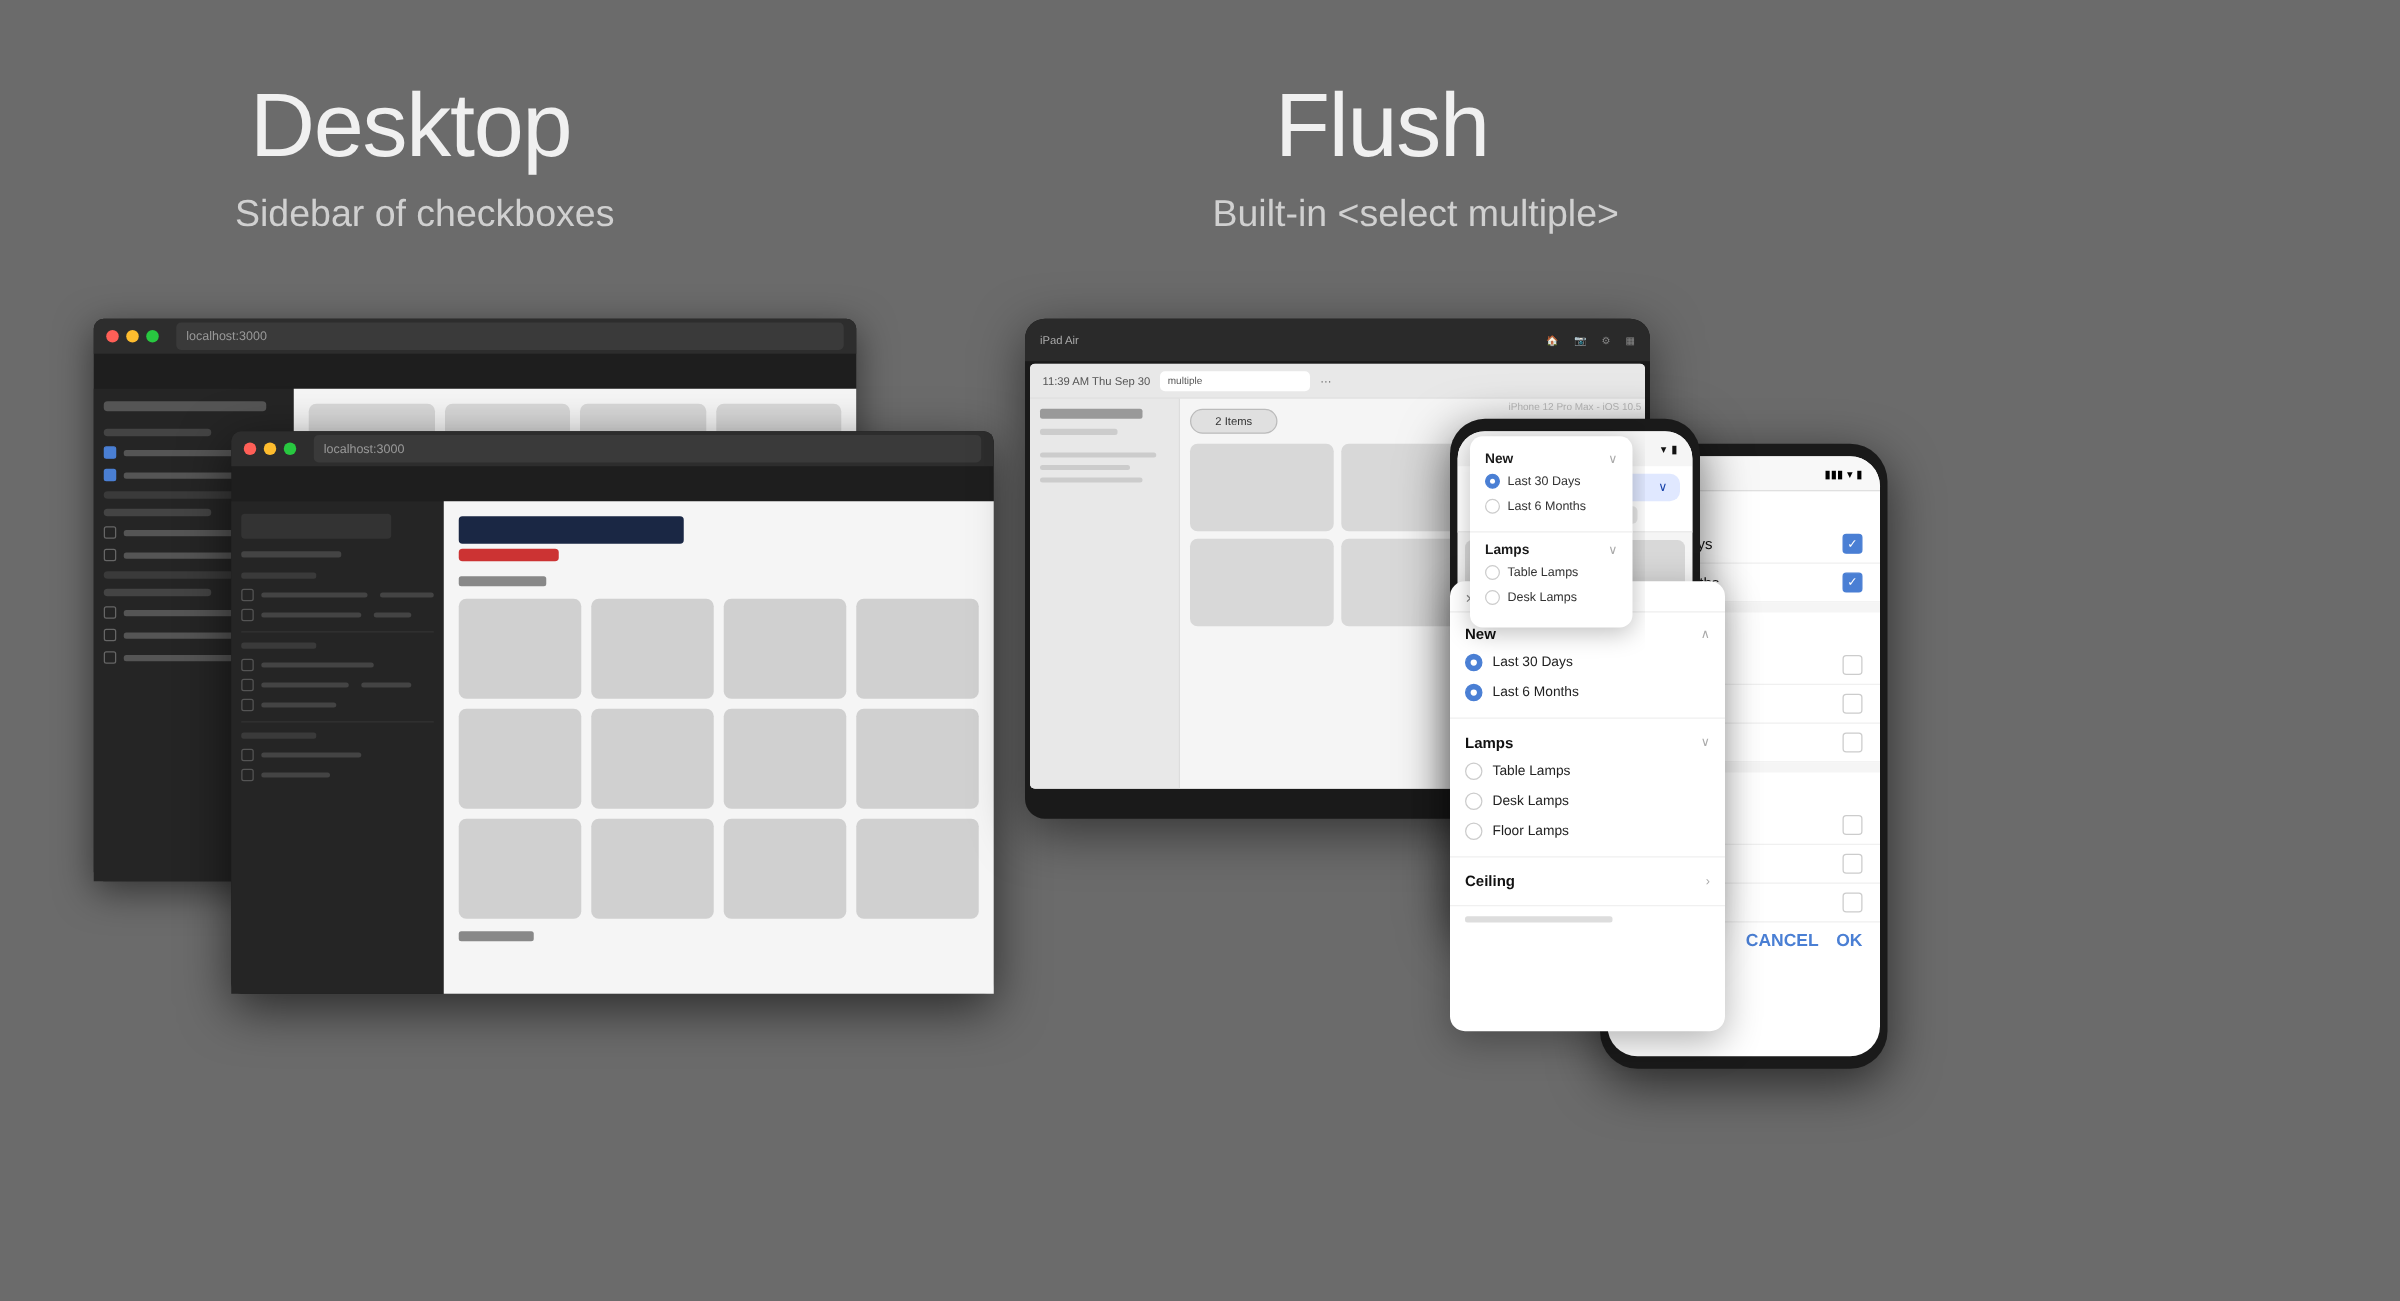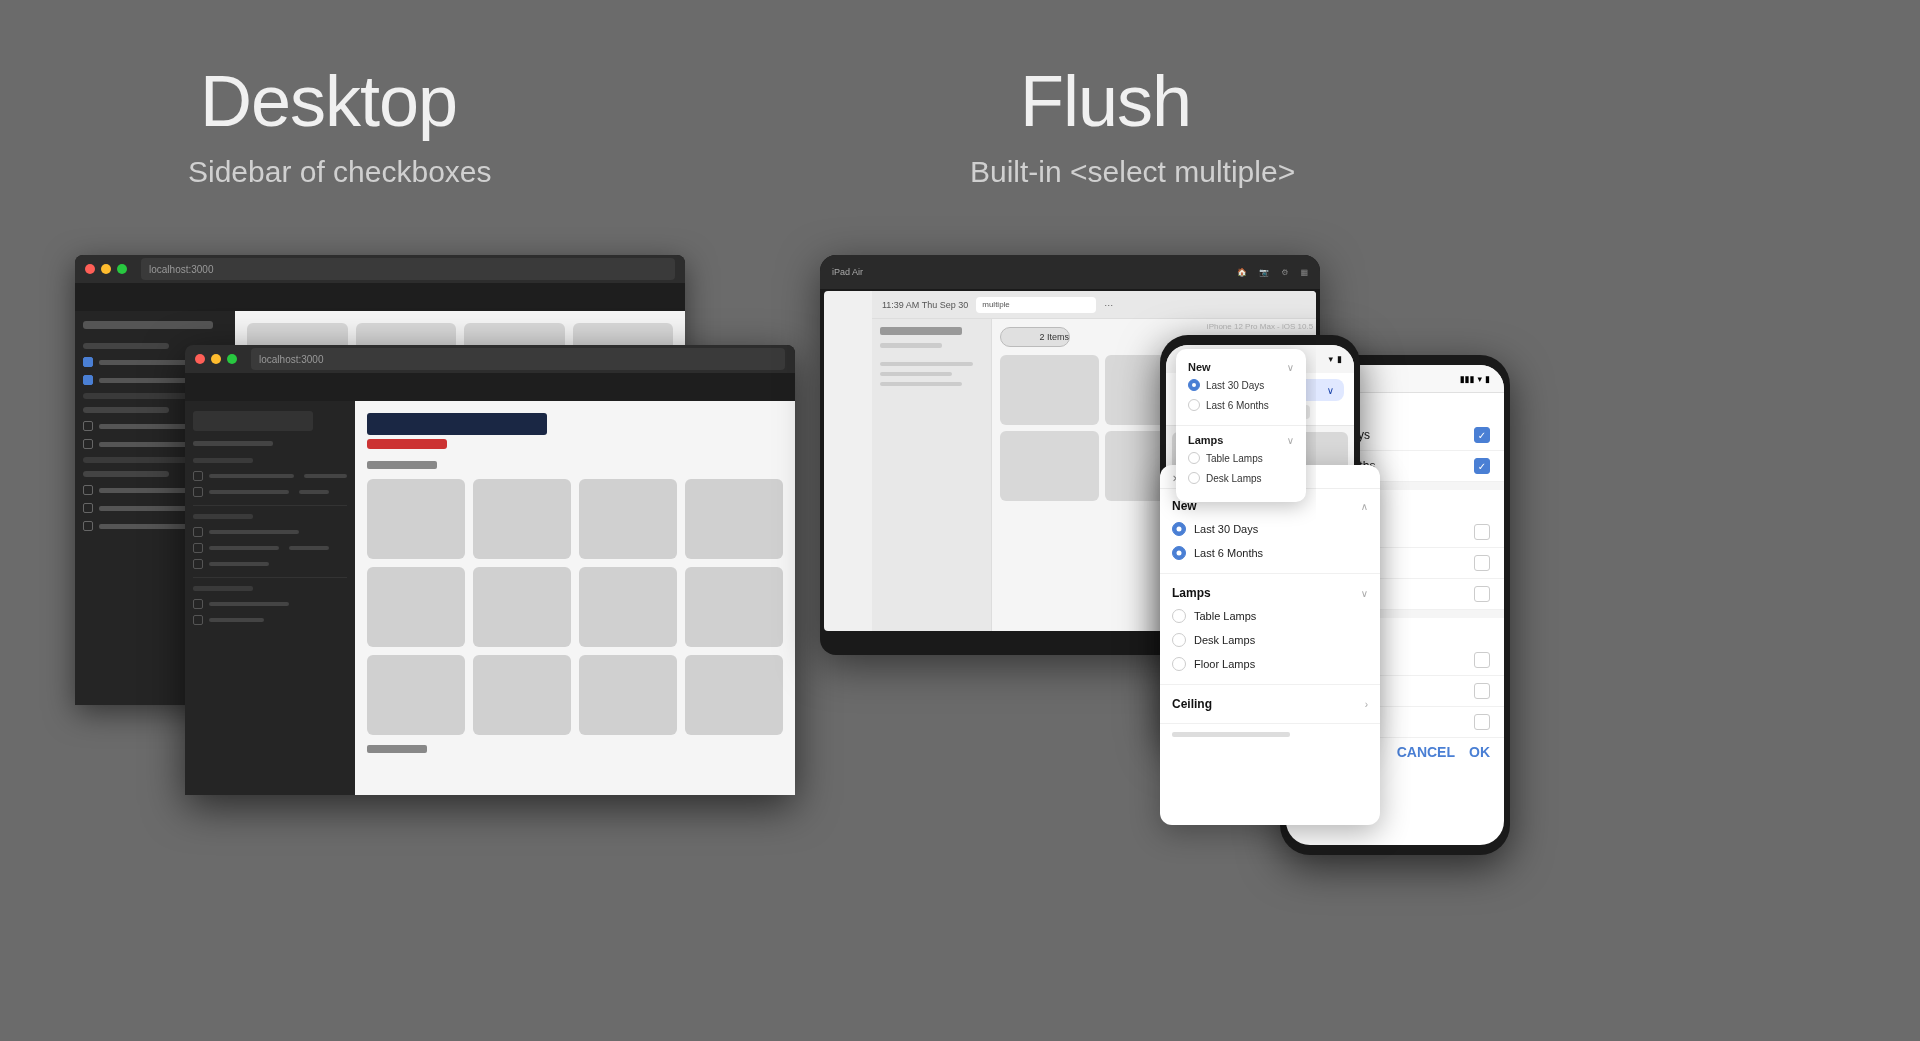--- a/index.html
+++ b/index.html
@@ -299,21 +299,20 @@
       justify-content: space-between;
     }
     .ipad-top-bar .device-name { color: #aaa; font-size: 9px; }
     .ipad-screen {
       background: #f0f0f0;
       margin: 2px 4px;
       border-radius: 4px;
       height: 340px;
       position: relative;
       overflow: hidden;
-      padding-left: 48px;
     }
     .ipad-screen-header {
       height: 28px;
       background: #e8e8e8;
       display: flex;
       align-items: center;
       padding: 0 10px;
       border-bottom: 1px solid #ddd;
       gap: 8px;
     }
@@ -350,21 +349,21 @@
       background: #f5f5f5;
       position: relative;
     }
     .ipad-filter-btn {
       background: #e0e0e0;
       border-radius: 12px;
       height: 20px;
       width: 70px;
       display: flex;
       align-items: center;
-      justify-content: flex-end;
+      justify-content: center;
       margin-bottom: 8px;
       border: 1px solid #bbb;
     }
     .ipad-filter-btn span { font-size: 9px; color: #333; }
     .ipad-grid {
       display: grid;
       grid-template-columns: repeat(3, 1fr);
       grid-template-rows: repeat(2, 70px);
       gap: 6px;
     }

